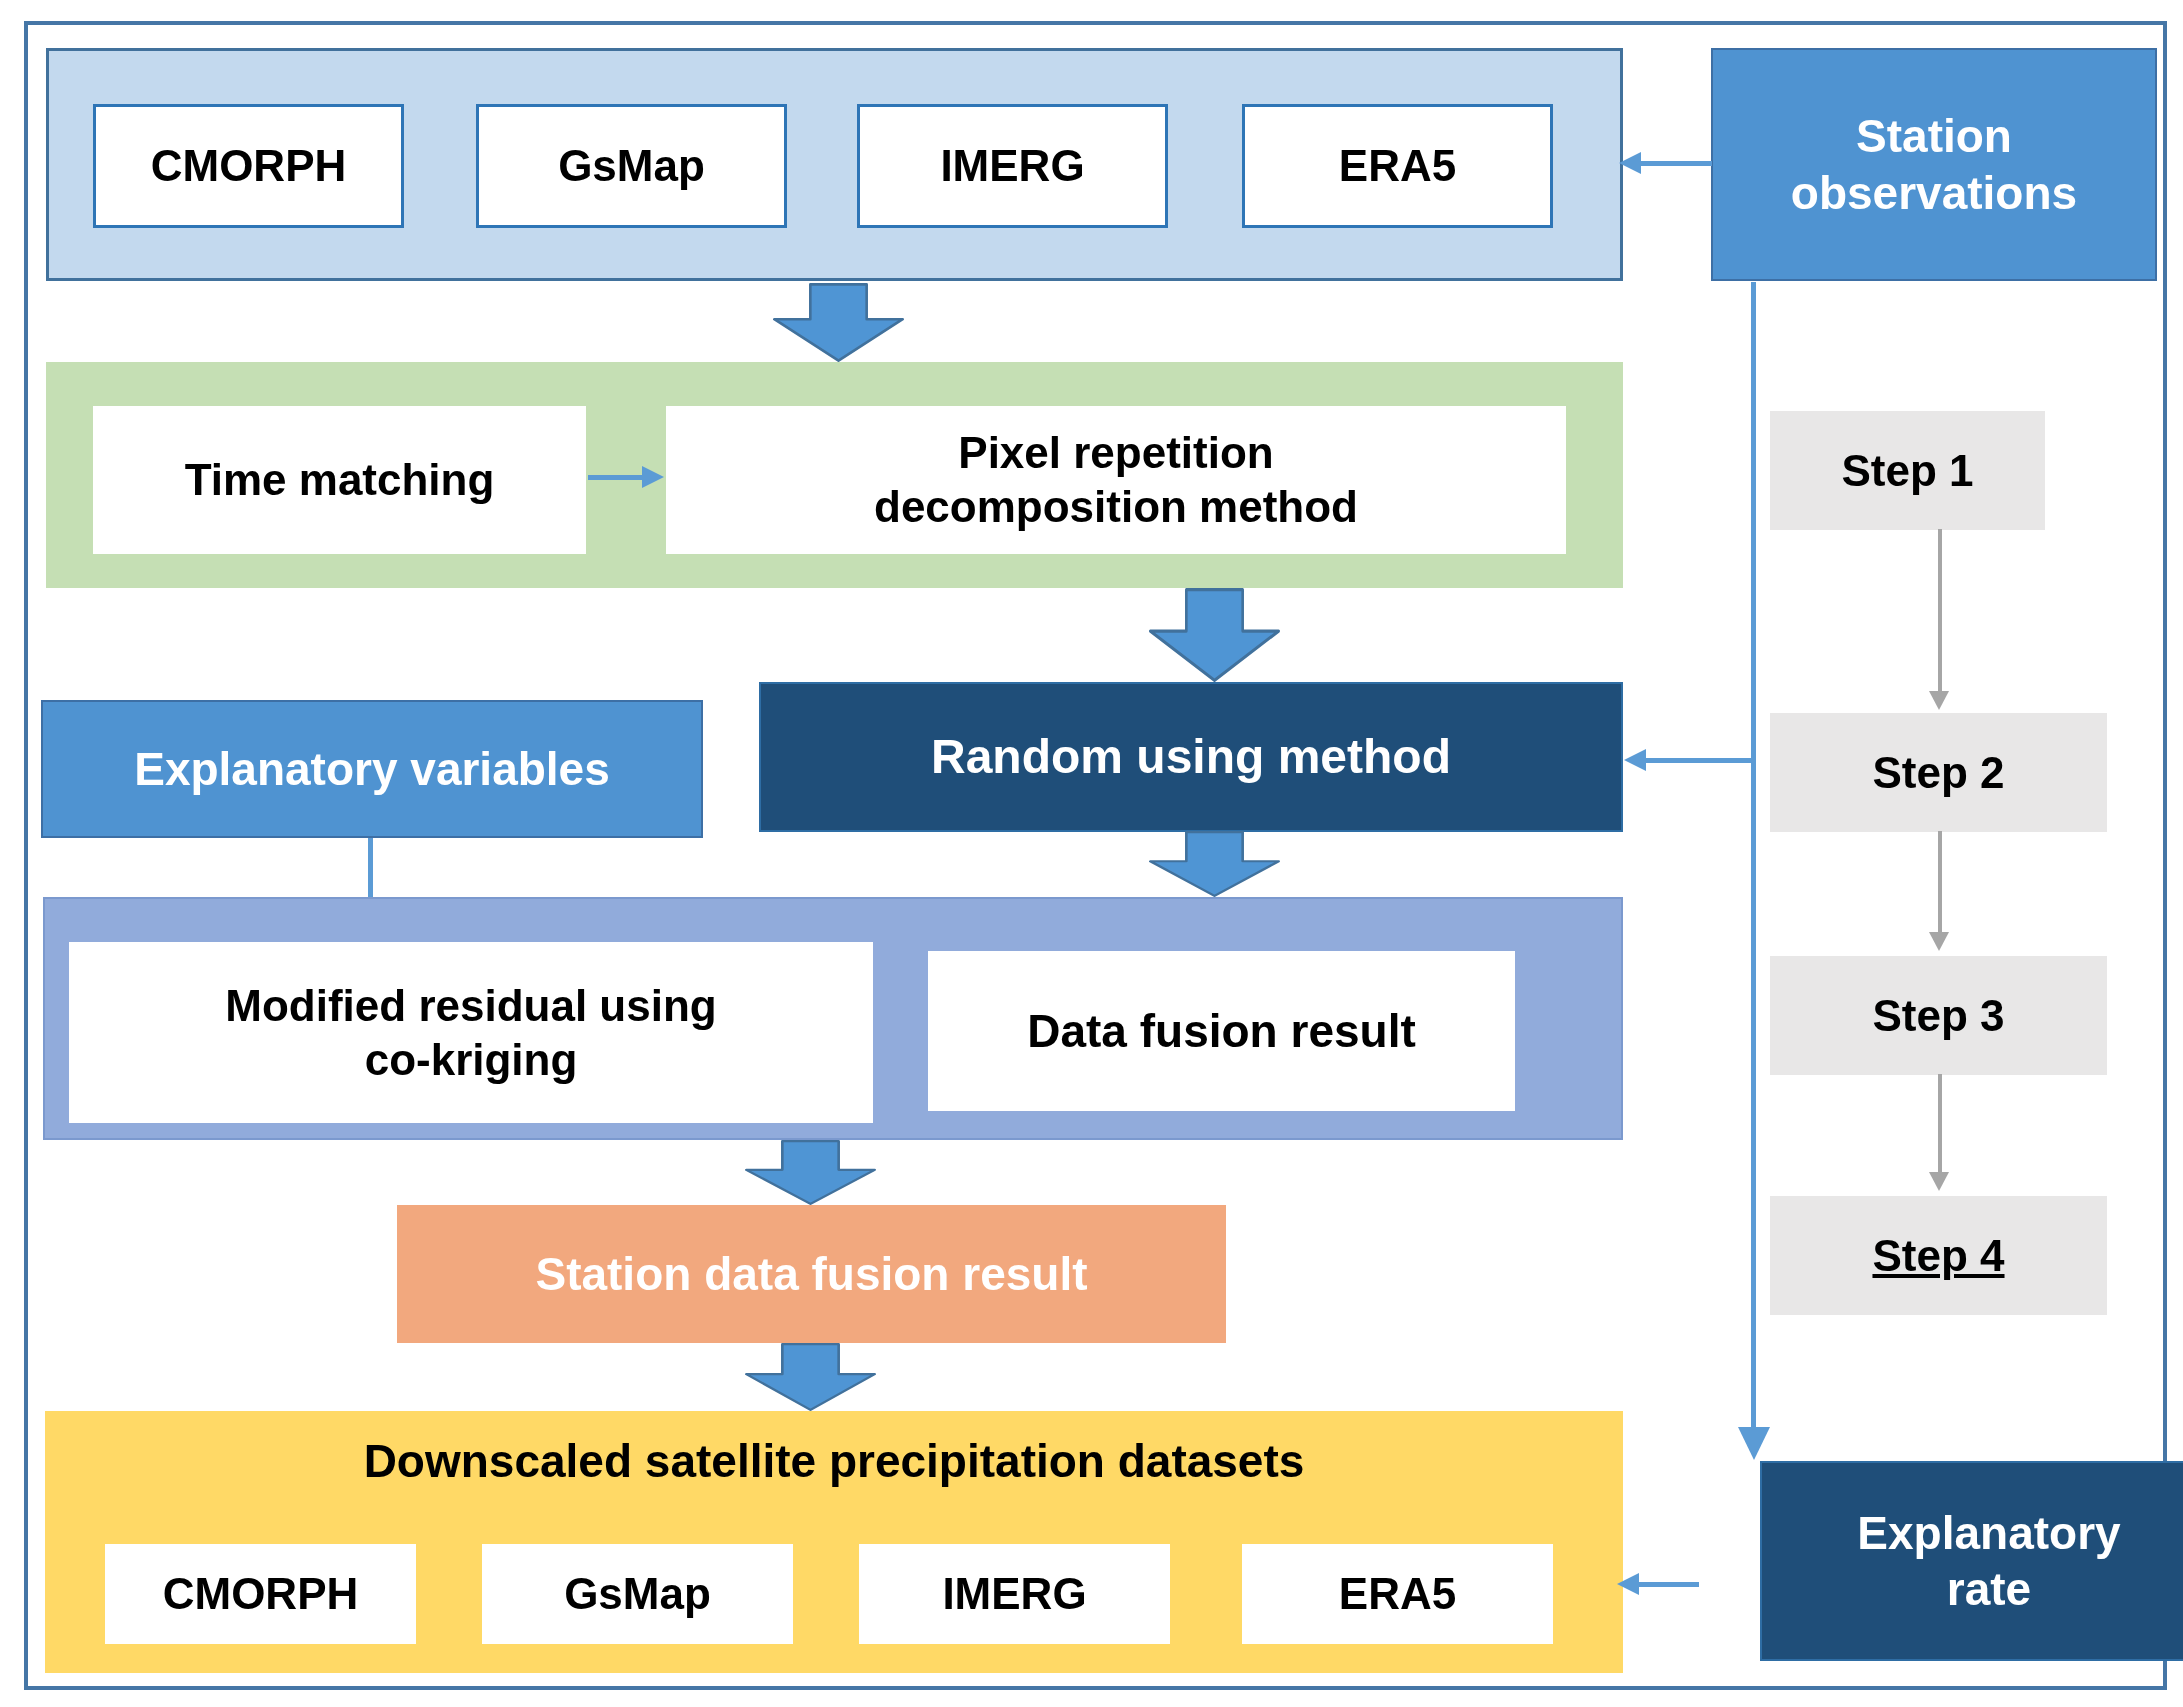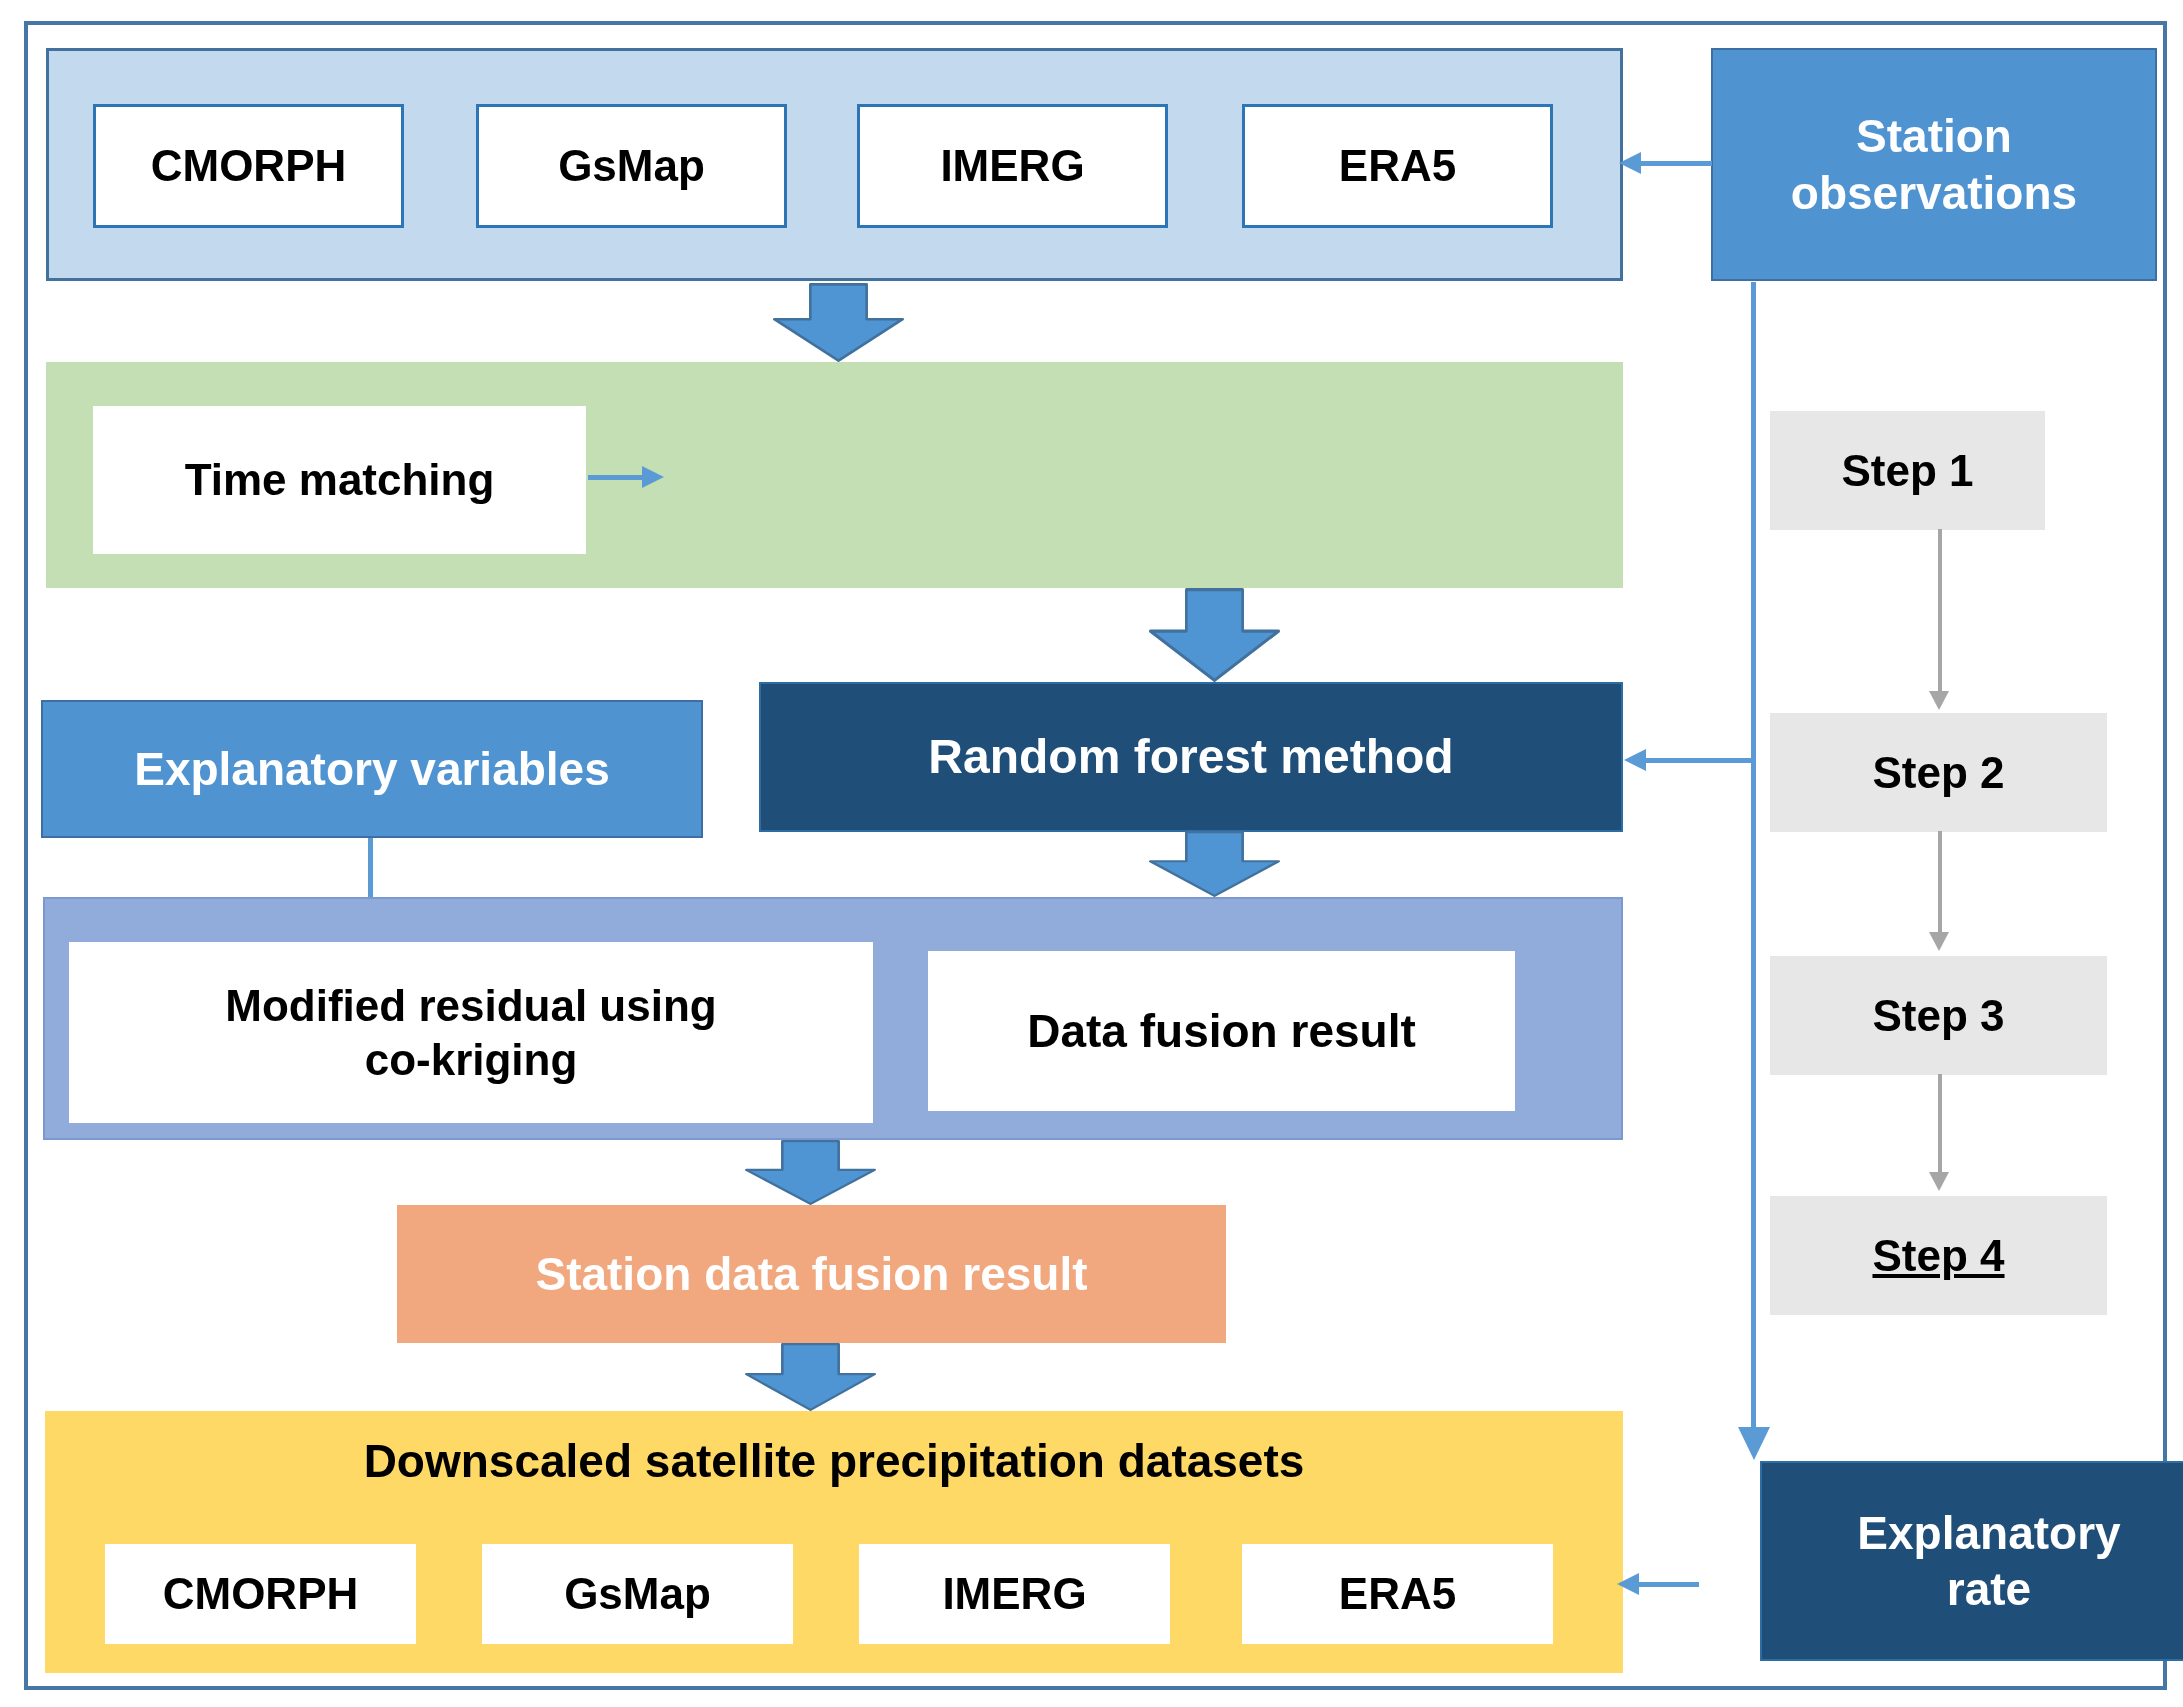--- a/index.html
+++ b/index.html
@@ -74,31 +74,33 @@
     <div class="hline" style="left:1645px;top:758px;width:111px;"></div>
     <div class="tri tri-left-blue" style="left:1624px;top:749px;"></div>
   </div>
 
   <svg class="blockarrow" style="left:773px;top:283px;" width="131" height="79" viewBox="0 0 200 120" preserveAspectRatio="none">
     <polygon points="57,2 143,2 143,55 198,55 100,118 2,55 57,55" fill="#4f95d4" stroke="#41719c" stroke-width="4" stroke-linejoin="round"></polygon>
   </svg>
 
   <div class="abs greenbox" style="left:46px;top:362px;width:1577px;height:226px;"></div>
   <div class="cell wplain blk" style="left:93px;top:406px;width:493px;height:148px;font-size:44px;">Time matching</div>
+  <div class="cell wplain blk pre" style="left:666px;top:406px;width:900px;height:148px;font-size:44px;">Pixel repetition
+decomposition method</div>
   <div>
     <div class="hline" style="left:588px;top:475px;width:55px;"></div>
     <div class="tri tri-right-blue" style="left:642px;top:466px;"></div>
   </div>
 
   <svg class="blockarrow" style="left:1149px;top:588px;" width="131" height="94" viewBox="0 0 200 120" preserveAspectRatio="none">
     <polygon points="57,2 143,2 143,55 198,55 100,118 2,55 57,55" fill="#4f95d4" stroke="#41719c" stroke-width="4" stroke-linejoin="round"></polygon>
   </svg>
 
   <div class="cell medblue wht" style="left:41px;top:700px;width:662px;height:138px;font-size:46px;">Explanatory variables</div>
-  <div class="cell navy wht" style="left:759px;top:682px;width:864px;height:150px;font-size:48px;">Random forest method</div>
+  <div class="cell navy wht" style="left:759px;top:682px;width:864px;height:150px;font-size:48px;">Random using method</div>
 
   <div>
     <div class="vline" style="left:368px;top:838px;height:95px;"></div>
     <div class="tri tri-down-blue" style="left:357px;top:932px;"></div>
   </div>
 
   <svg class="blockarrow" style="left:1149px;top:831px;" width="131" height="66" viewBox="0 0 200 120" preserveAspectRatio="none">
     <polygon points="57,2 143,2 143,55 198,55 100,118 2,55 57,55" fill="#4f95d4" stroke="#41719c" stroke-width="4" stroke-linejoin="round"></polygon>
   </svg>
 

